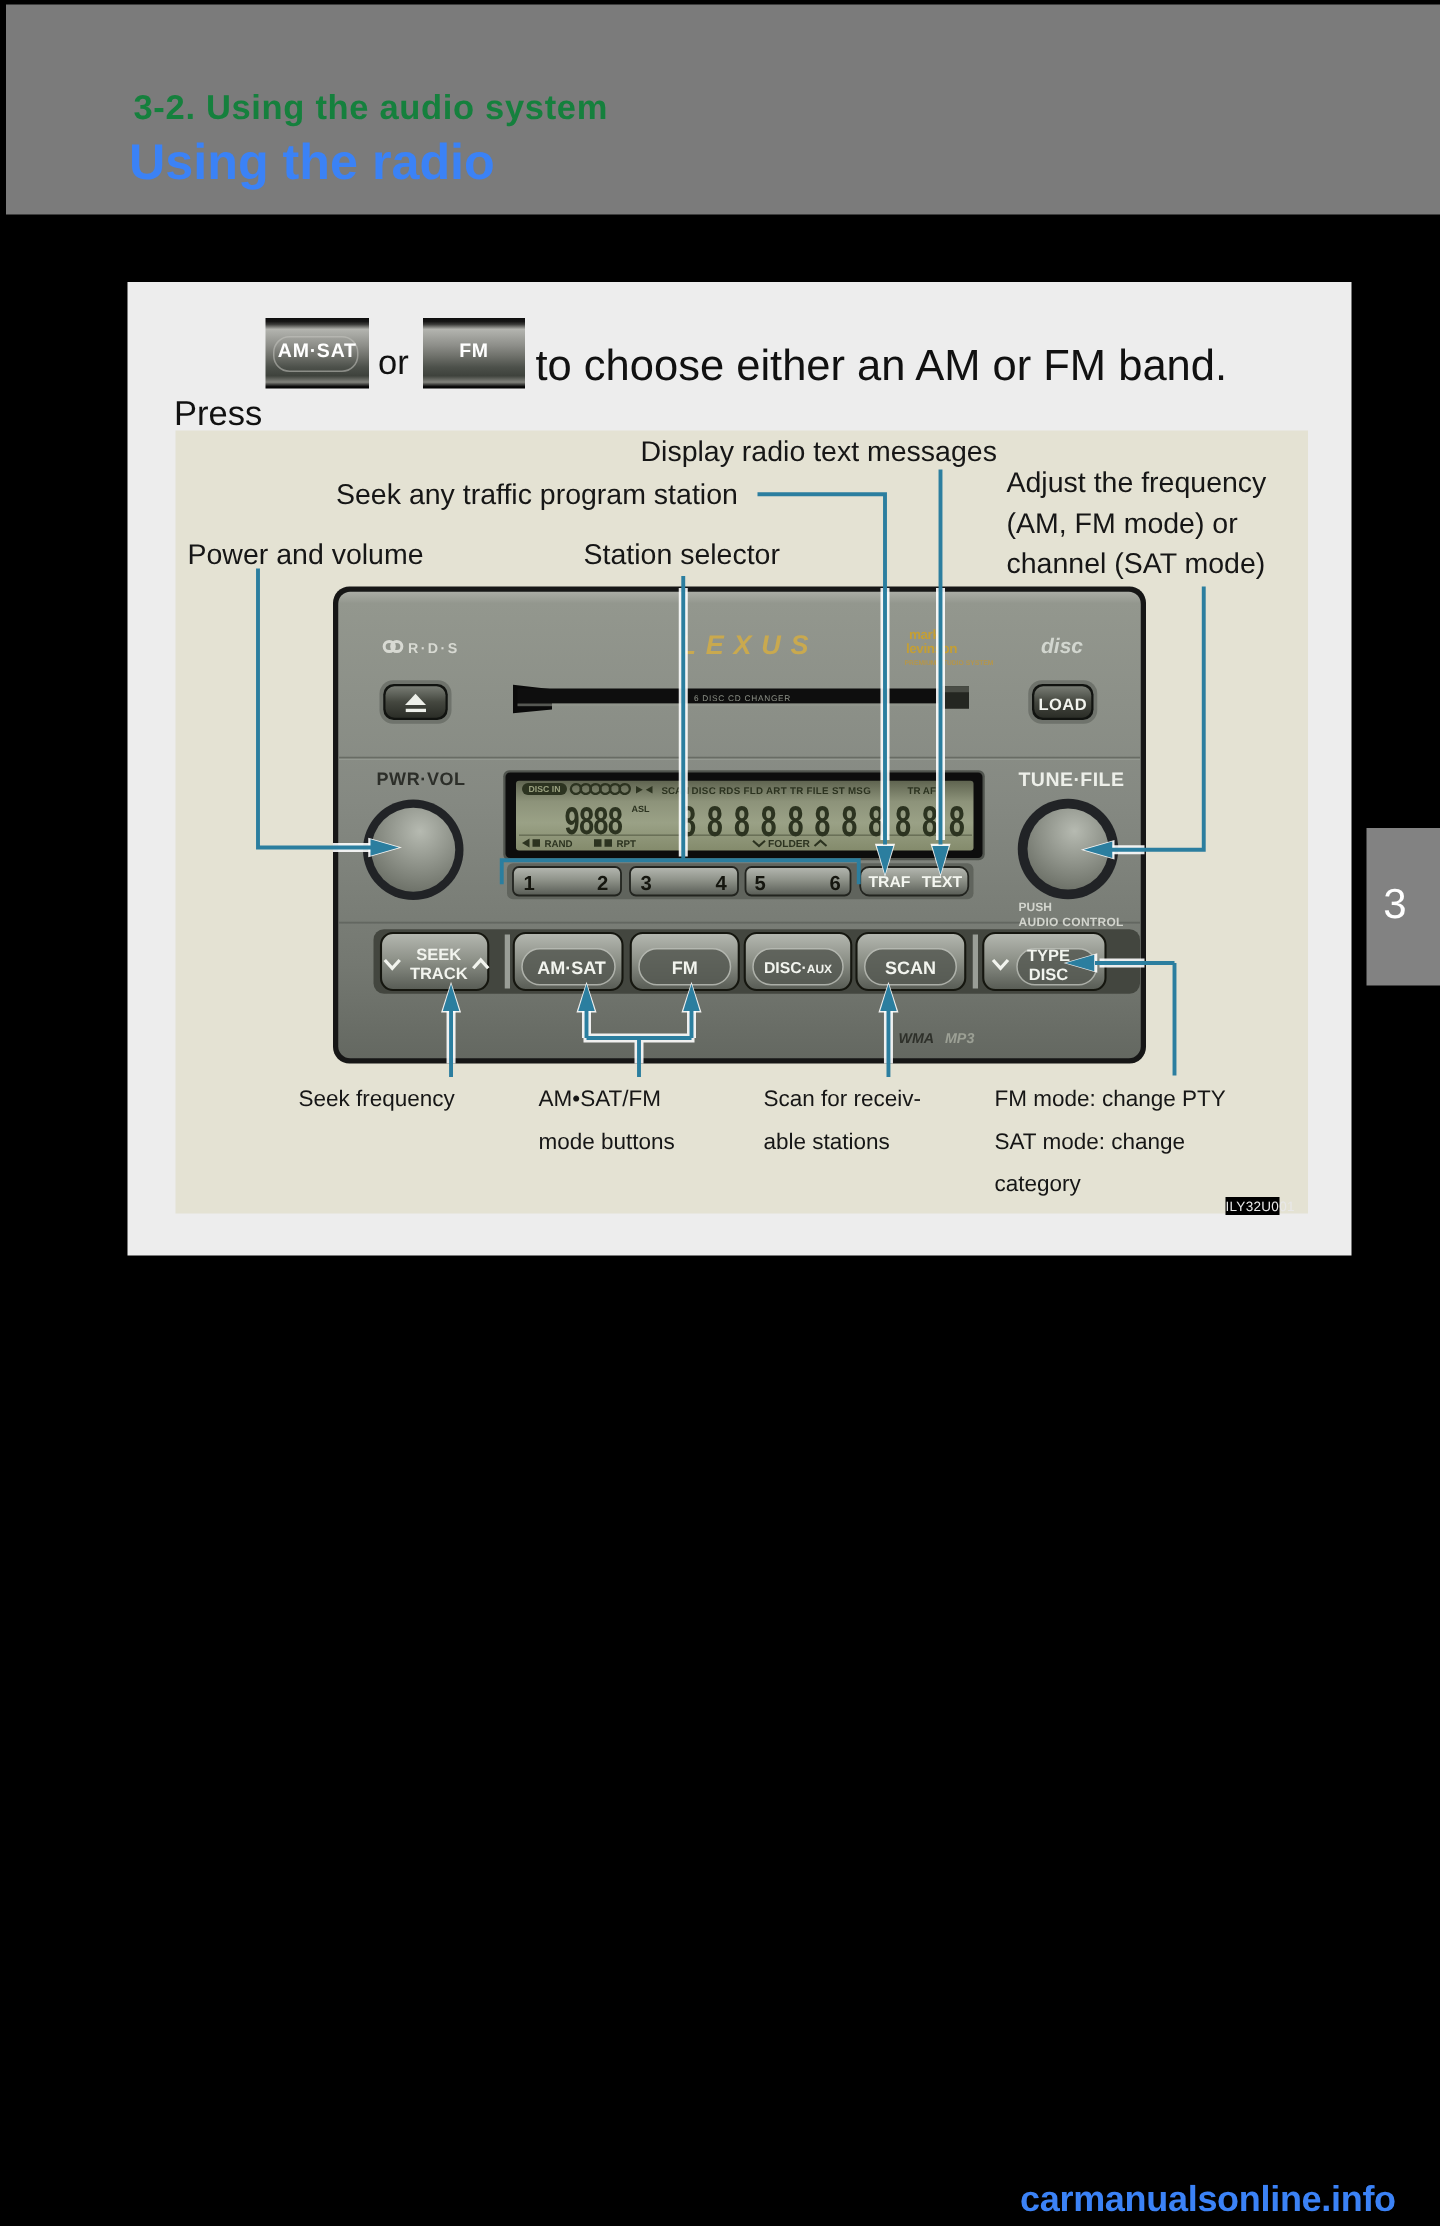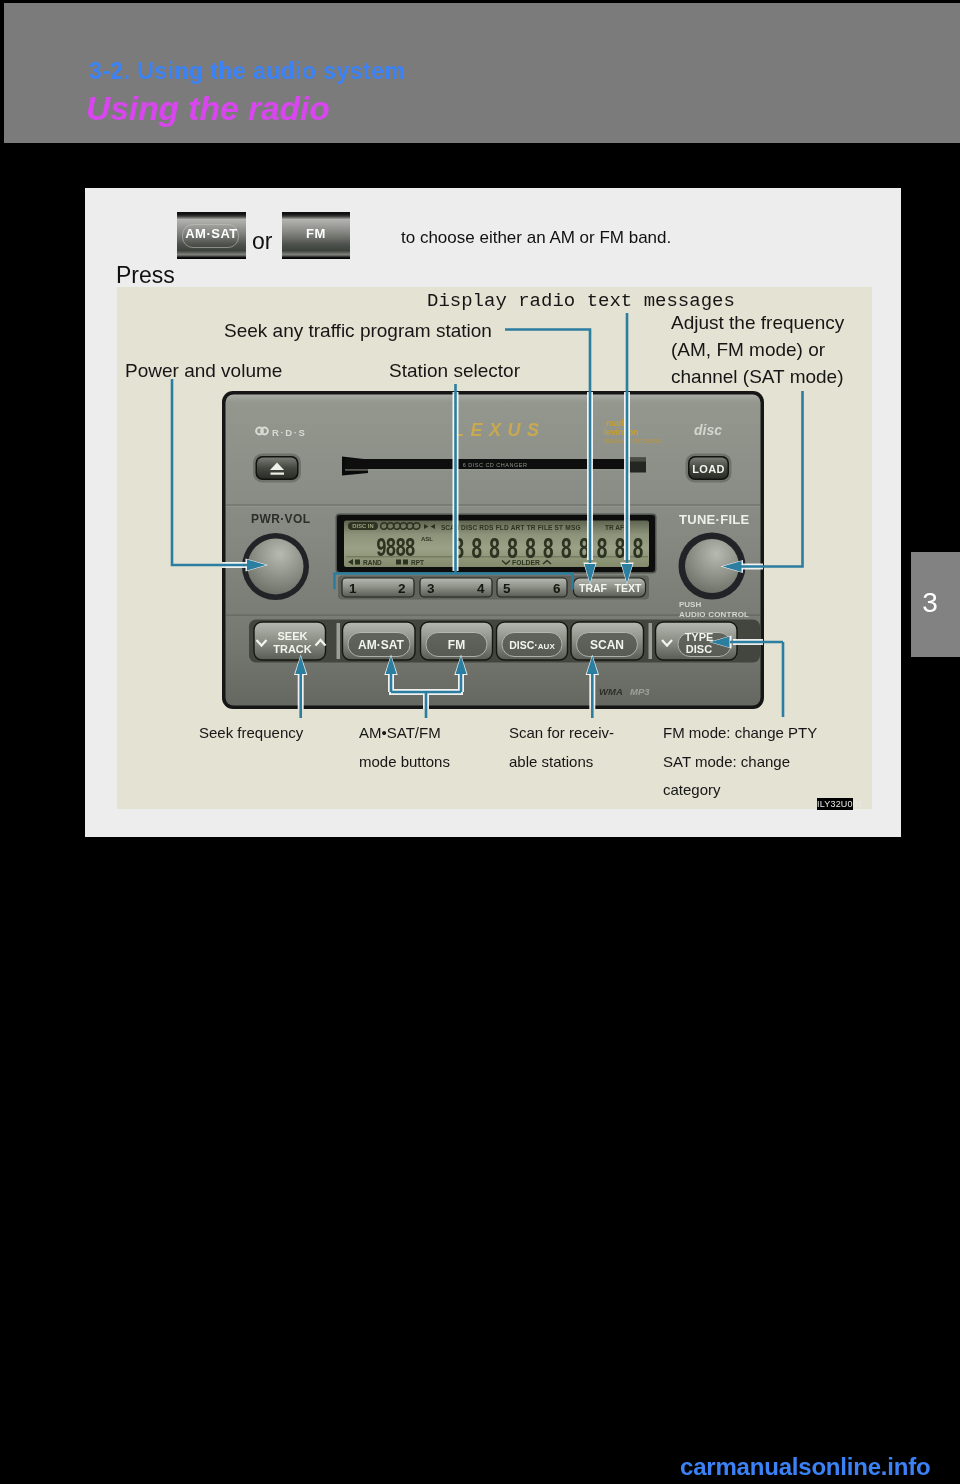--- a/index.html
+++ b/index.html
@@ -1,21 +1,21 @@
 <!DOCTYPE html>
 <html><head>
 <meta charset="utf-8">
 <style>
   html,body{margin:0;padding:0;-webkit-font-smoothing:antialiased;}
   body{width:960px;height:1484px;background:#000;position:relative;overflow:hidden;
        font-family:"Liberation Sans",sans-serif;}
   .abs{position:absolute;}
   #header{left:4px;top:3px;width:956px;height:140px;background:#7b7b7b;}
-  #hsub{left:89px;top:58px;font-size:23px;font-weight:bold;color:#3b82f6;letter-spacing:0.45px;}
-  #hmain{left:86px;top:90px;font-size:33.5px;font-weight:bold;color:#d946ef;font-style:italic;}
+  #hsub{left:89px;top:58px;font-size:23px;font-weight:bold;color:#15803d;letter-spacing:0.45px;}
+  #hmain{left:86px;top:90px;font-size:33.5px;font-weight:bold;color:#3b82f6;}
   #content{left:85px;top:188px;width:816px;height:649px;background:#ededed;}
   #beige{left:117px;top:287px;width:755px;height:522px;background:#e4e2d3;}
   #tab3{left:911px;top:552px;width:49px;height:105px;background:#828282;color:#fff;
         font-size:28px;text-align:center;line-height:101px;text-indent:-11px;}
   #wm{left:680px;top:1453px;font-size:24px;font-weight:bold;color:#3b82f6;letter-spacing:-0.2px;}
   .lbl{font-size:19px;color:#161616;line-height:27px;white-space:nowrap;}
   .lbl2{font-size:15px;color:#161616;line-height:28.5px;white-space:nowrap;}
   #pressline{left:116px;top:228px;font-size:23px;color:#111;margin-top:34px;}
   .pbtn{width:69px;height:47px;top:212px;
     background:linear-gradient(180deg,#0d0d0d 0%,#161616 5%,#3a3a38 9%,#b3b4af 16%,#a3a49f 26%,#8b8c87 40%,#6f716b 54%,#4c504a 70%,#3e423c 82%,#82837d 91%,#0c0c0c 97%,#000 100%);
@@ -34,25 +34,25 @@
 
 <span id="pressline" class="abs">Press</span>
 <div class="pbtn abs" style="left:177px;">
     <div style="position:absolute;left:5px;right:7px;top:12px;bottom:11px;border:1.5px solid #c4c5bf;border-radius:11px;opacity:.55;"></div>
     <span>AM·SAT</span>
   </div>
 <span class="abs" style="left:252px;top:228px;font-size:23px;color:#111;">or</span>
 <div class="pbtn abs" style="left:282px;width:68px;">
     <span>FM</span>
   </div>
-<span class="abs" style="left:357px;top:228px;font-size:17px;color:#111;margin-left:44px;">to choose either an AM or FM band.</span>
+<span class="abs" style="left:357px;top:228px;font-size:29px;color:#111;">to choose either an AM or FM band.</span>
 
 <div id="beige" class="abs"></div>
 
-<div class="lbl abs" style="left:427px;top:288px;font-family:Liberation Mono, monospace;">Display radio text messages</div>
+<div class="lbl abs" style="left:427px;top:288px;">Display radio text messages</div>
 <div class="lbl abs" style="left:224px;top:317px;text-align:center;">Seek any traffic program station</div>
 <div class="lbl abs" style="left:671px;top:309px;">Adjust the frequency<br>(AM, FM mode) or<br>channel (SAT mode)</div>
 <div class="lbl abs" style="left:125px;top:357px;">Power and volume</div>
 <div class="lbl abs" style="left:389px;top:357px;">Station selector</div>
 <div class="lbl2 abs" style="left:199px;top:719px;">Seek frequency</div>
 <div class="lbl2 abs" style="left:359px;top:719px;">AM•SAT/FM<br>mode buttons</div>
 <div class="lbl2 abs" style="left:509px;top:719px;">Scan for receiv-<br>able stations</div>
 <div class="lbl2 abs" style="left:663px;top:719px;">FM mode: change PTY<br>SAT mode: change<br>category</div>
 <div id="ily" class="abs">ILY32U001</div>
 

